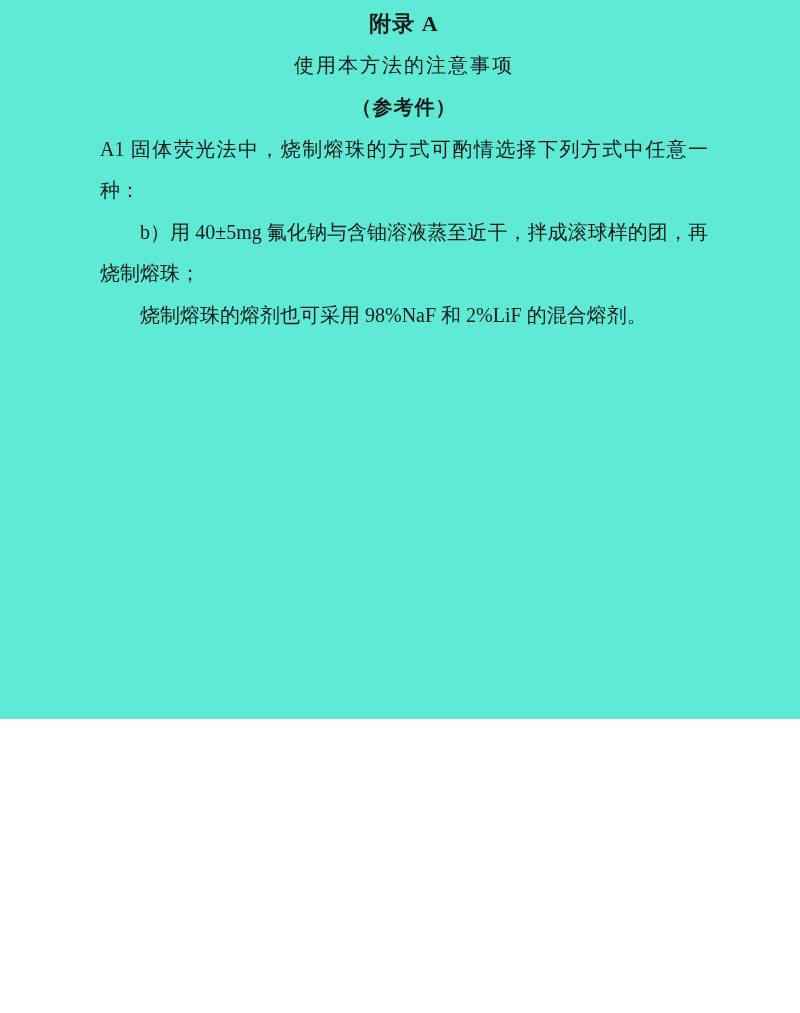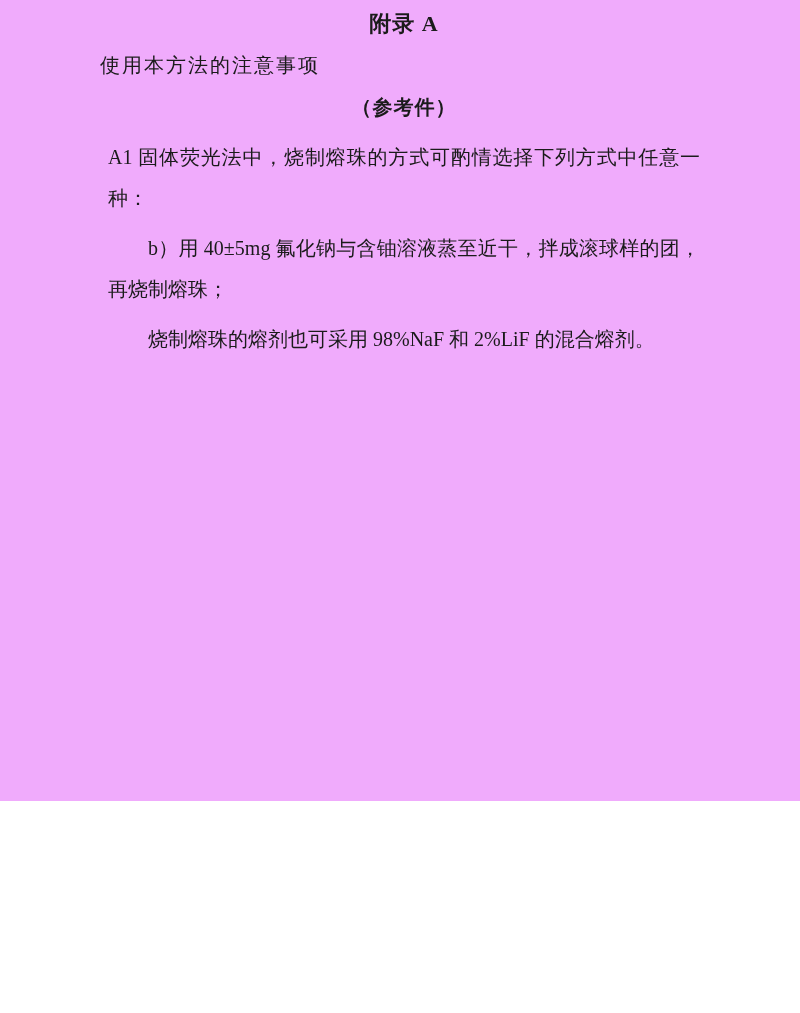--- a/index.html
+++ b/index.html
@@ -3,49 +3,50 @@
 <meta charset="utf-8">
 <style>
   html, body {
     margin: 0;
     padding: 0;
     background: #ffffff;
   }
   .page {
     position: relative;
     width: 800px;
-    height: 801px;
+    height: 719px;
     box-sizing: border-box;
-    background: #f0abfc;
+    background: #5eead4;
     color: #1b1b1b;
     font-family: "Liberation Serif", "DejaVu Serif", serif;
     font-size: 20px;
     padding: 3px 92px 0 100px;
     overflow: hidden;
   }
   .doc-title {
     margin: 0;
     text-align: center;
     font-size: 22px;
     font-weight: bold;
     line-height: 41px;
     letter-spacing: 1px;
   }
   .doc-subtitle {
+    text-align: center;
     line-height: 42px;
     letter-spacing: 2px;
   }
   .doc-note {
     text-align: center;
     line-height: 43px;
     letter-spacing: 1px;
     font-weight: bold;
   }
   .para {
-    margin: 8px;
+    margin: 0;
     line-height: 41.4px;
     text-align: justify;
   }
   .para.indent {
     text-indent: 2em;
   }
   .page-number {
     position: absolute;
     top: 961px;
     right: 100px;

